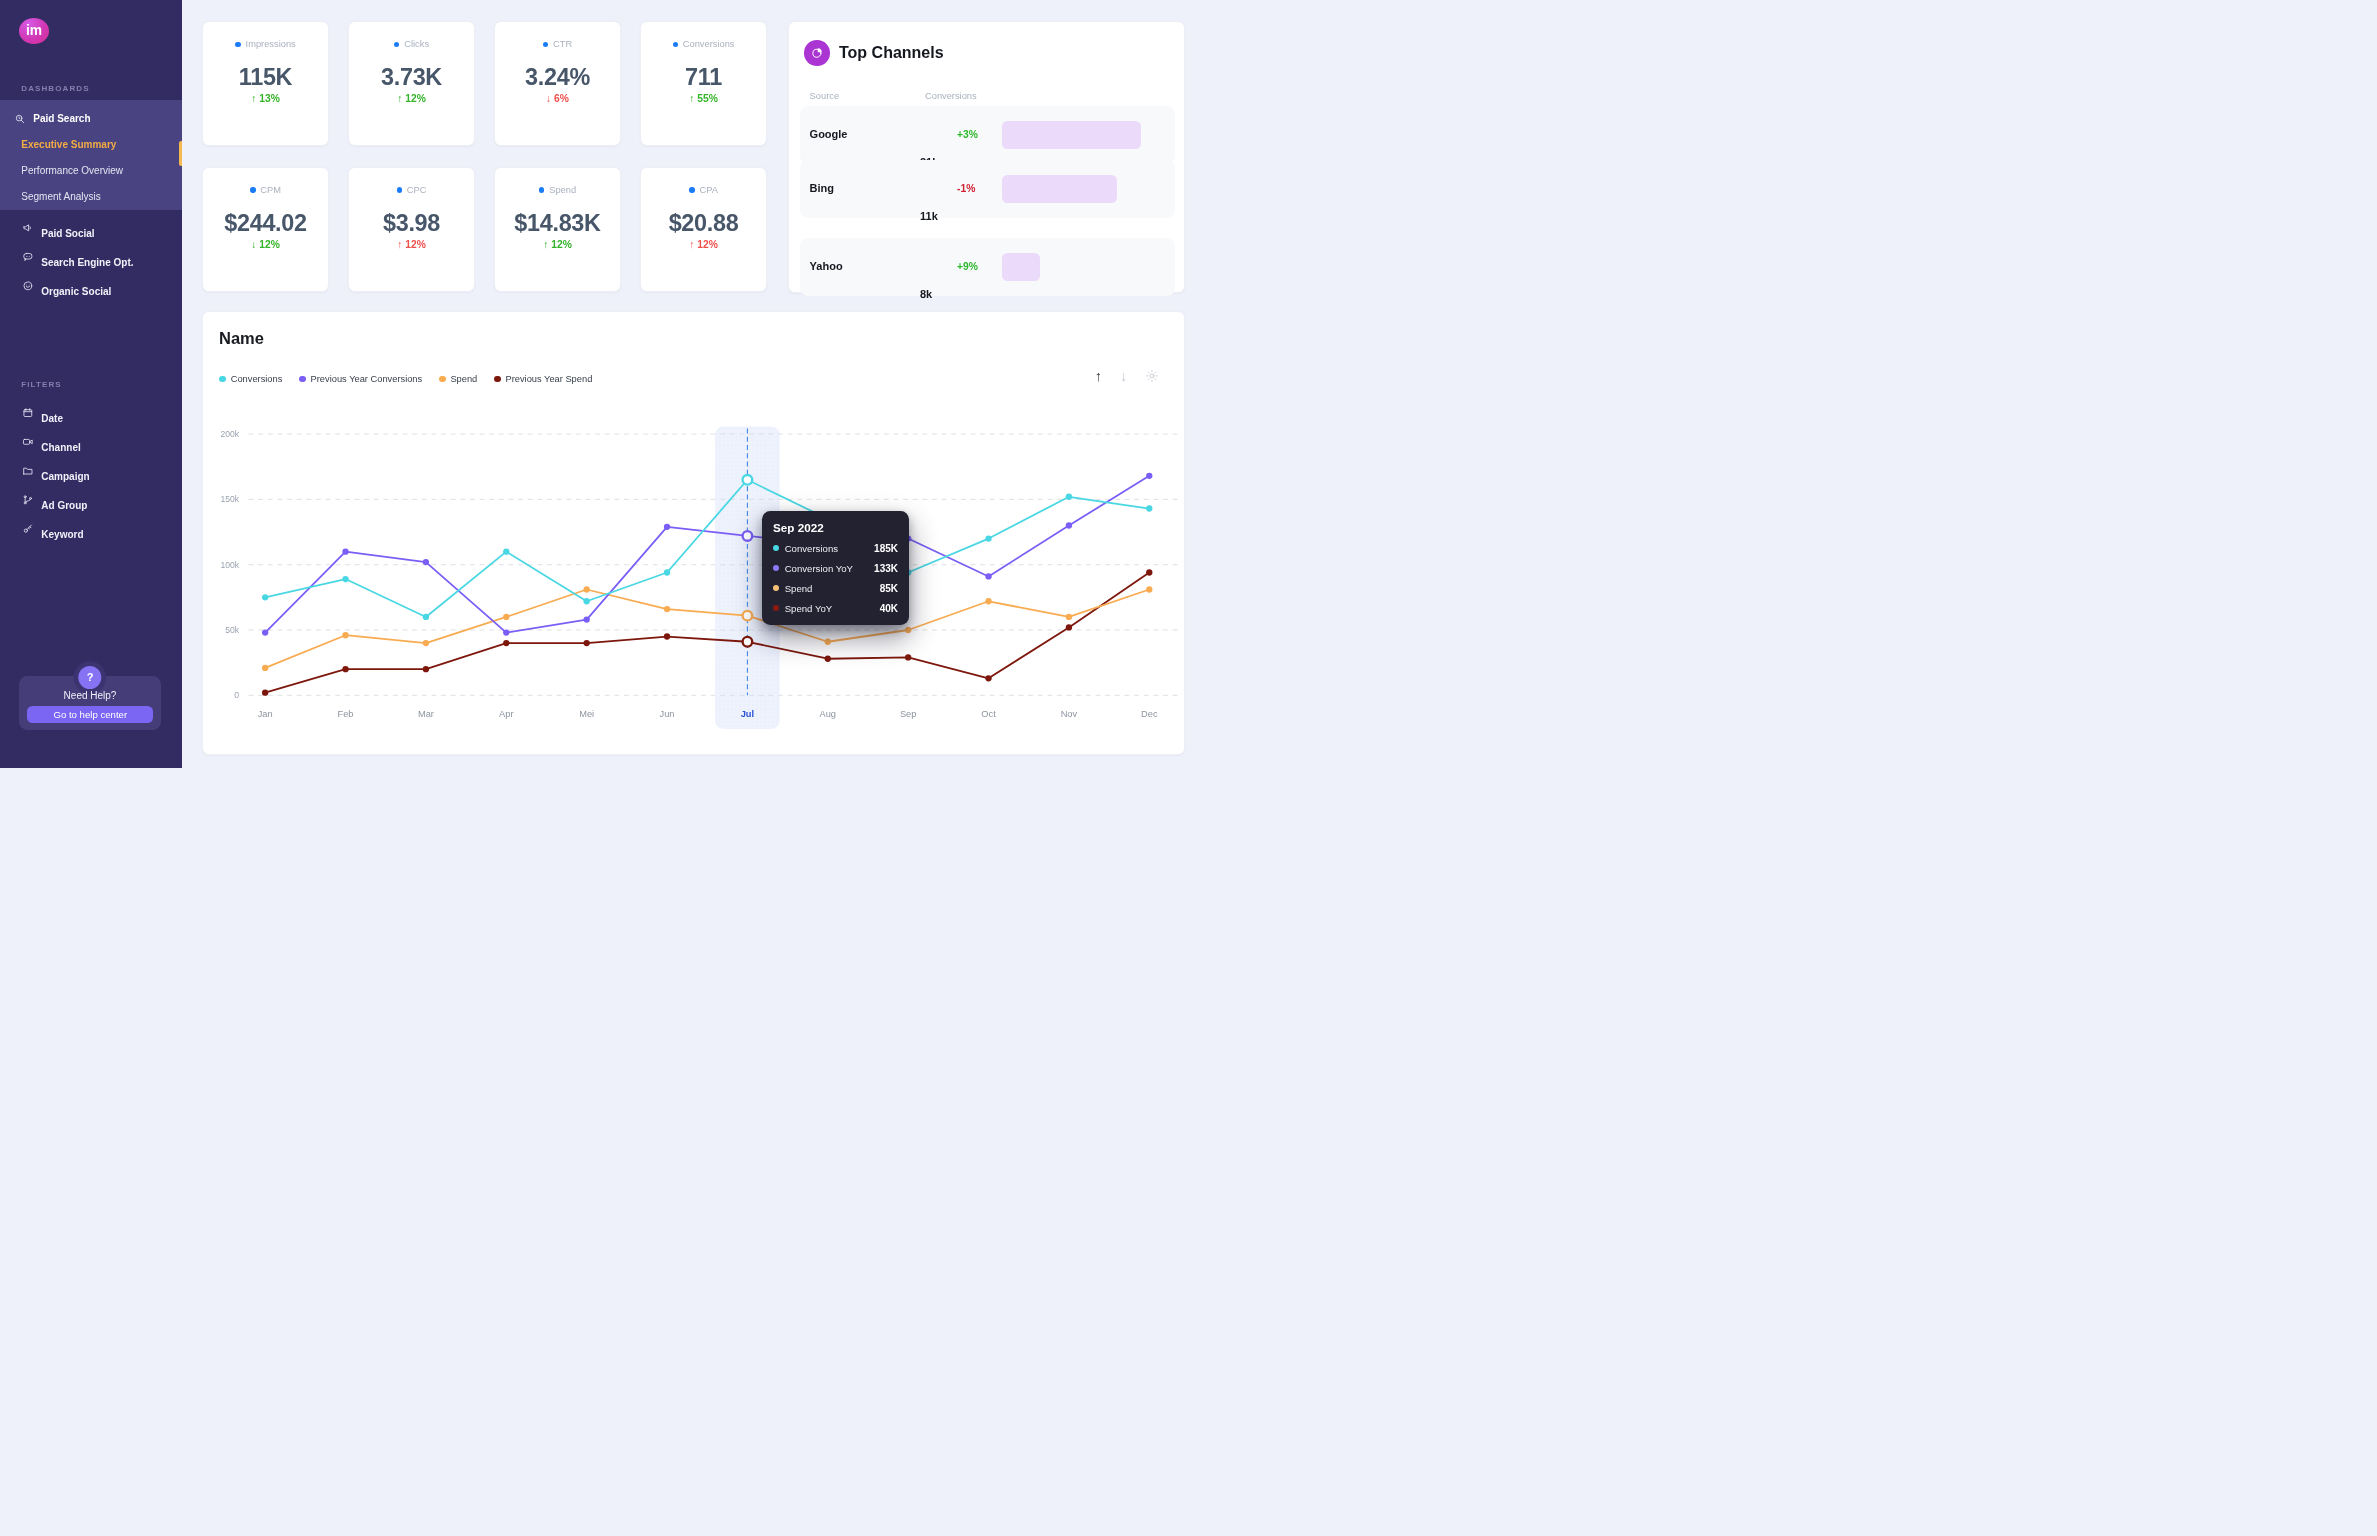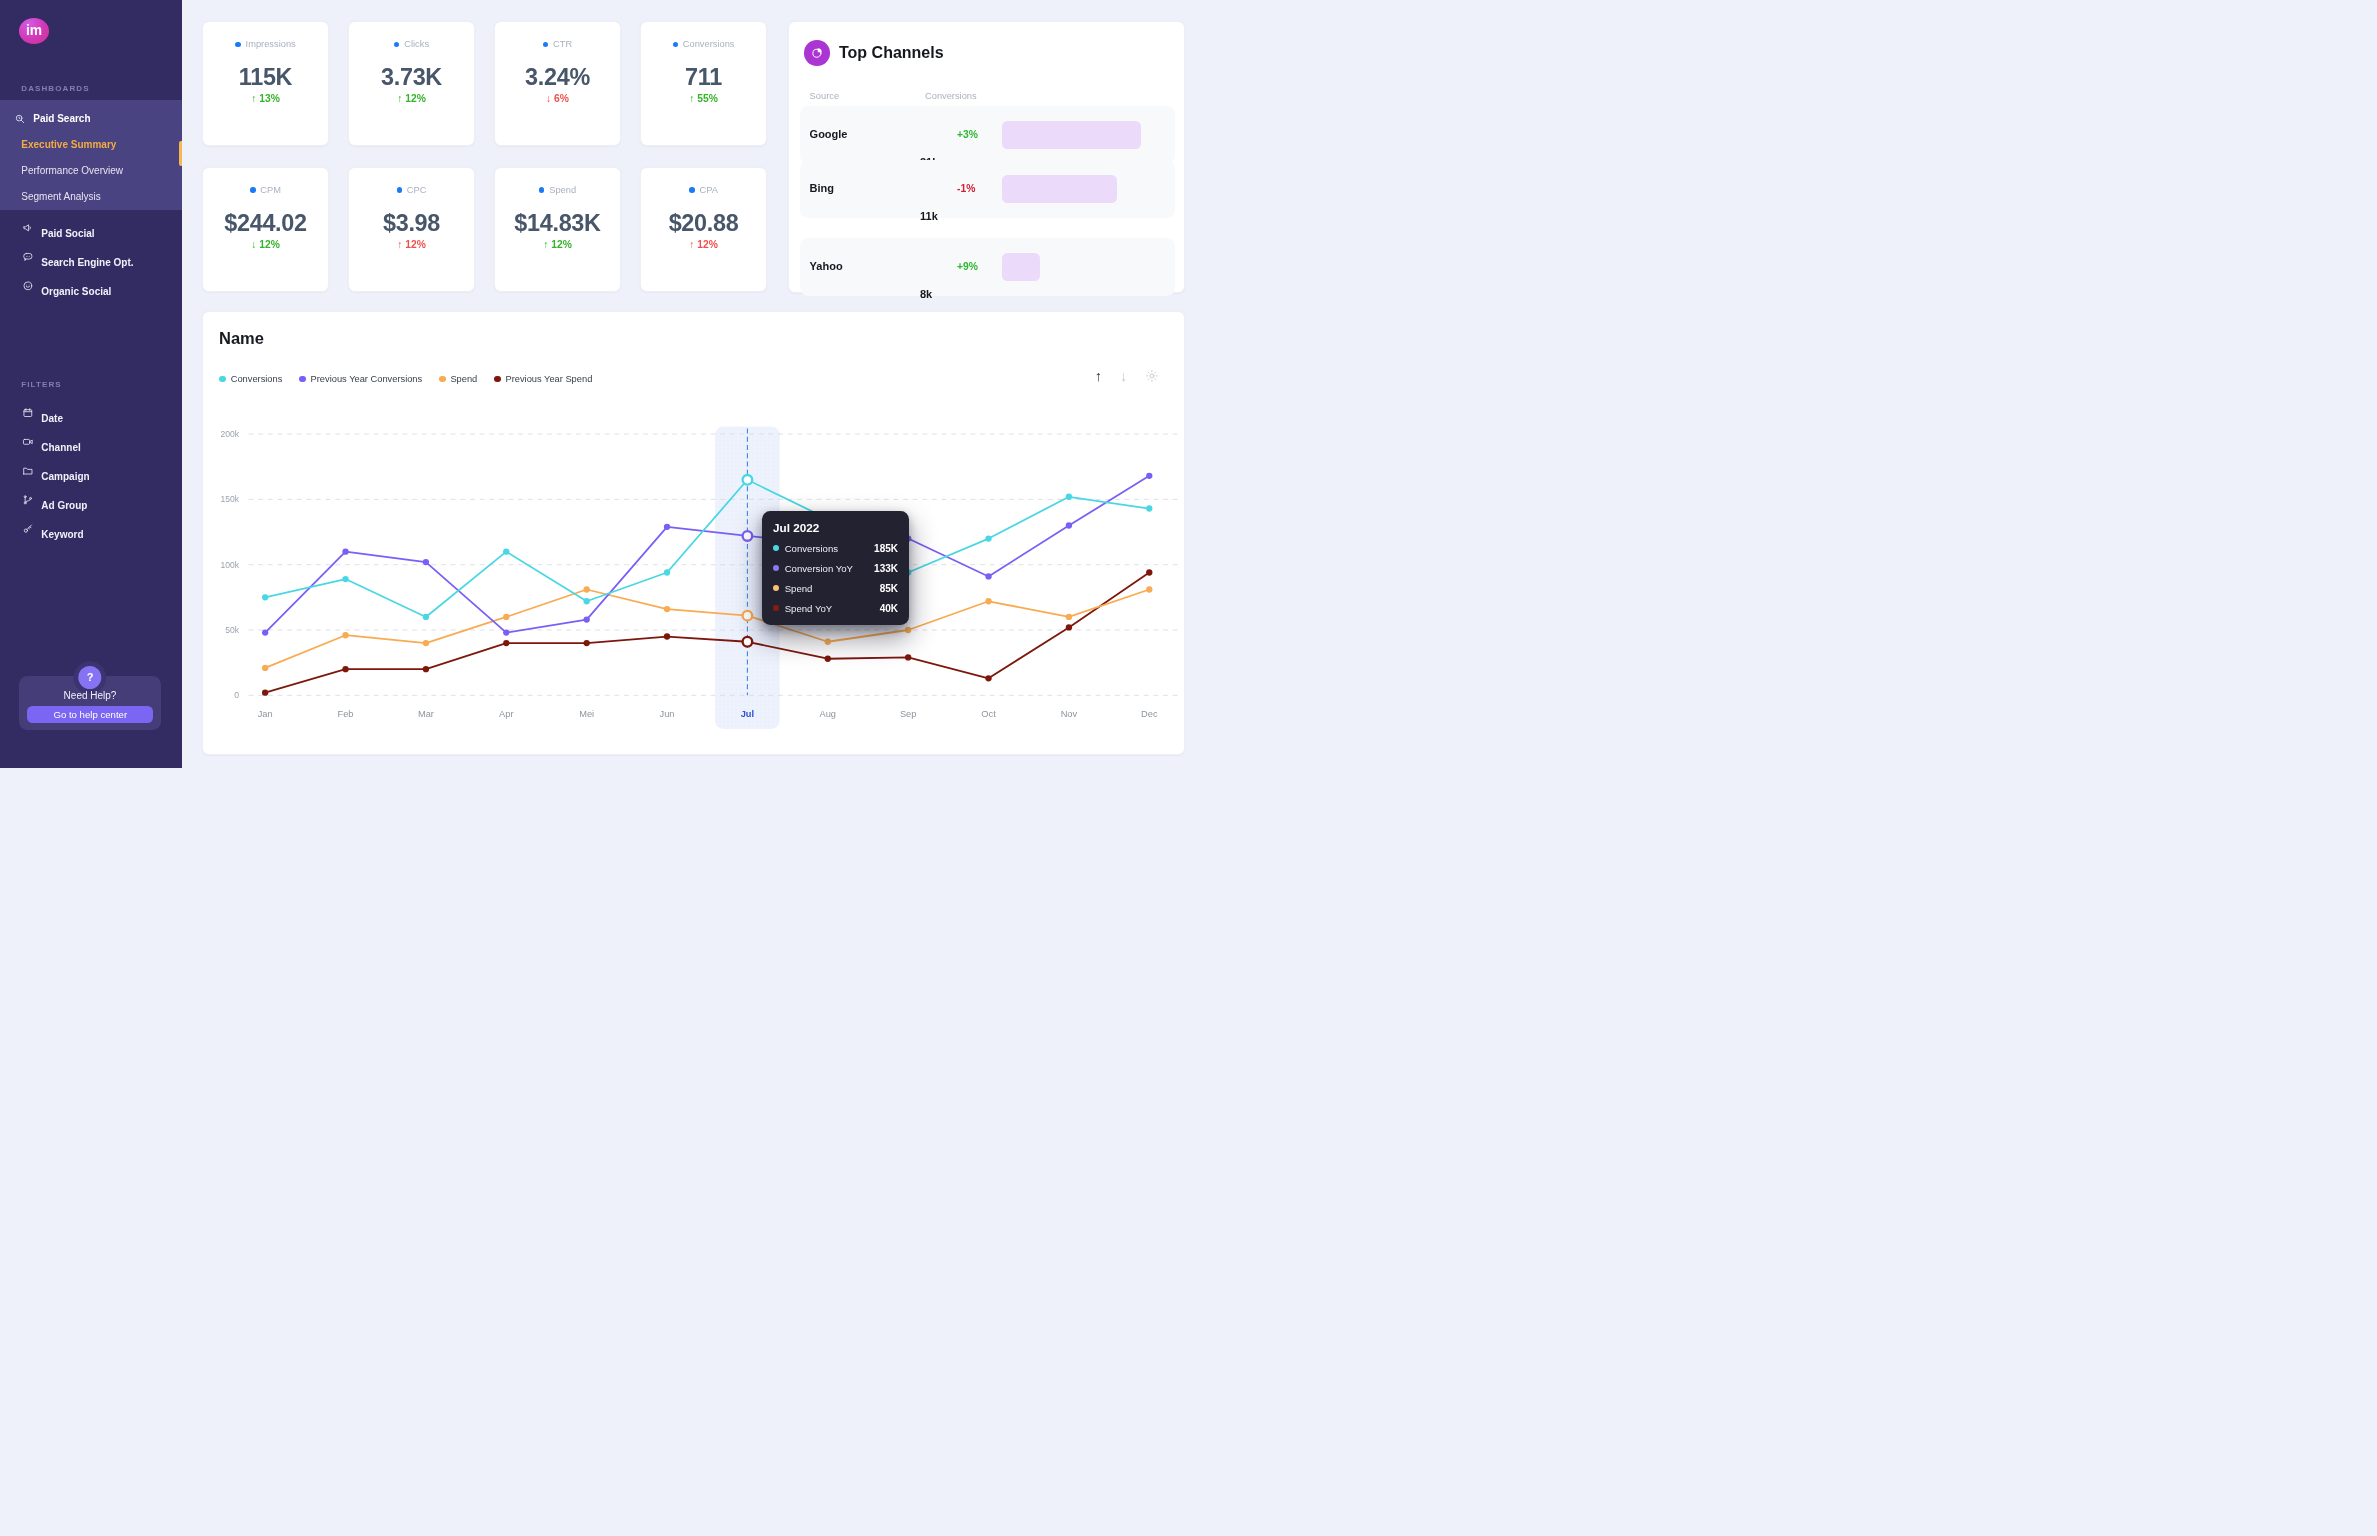--- a/index.html
+++ b/index.html
@@ -398,21 +398,21 @@
         <text x="557.6363636363636" y="462" text-anchor="middle" font-size="13.5" fill="#8d949f">Mei</text>
         <text x="674.5454545454545" y="462" text-anchor="middle" font-size="13.5" fill="#8d949f">Jun</text>
         <text x="791.4545454545455" y="462" text-anchor="middle" font-size="13.5" fill="#2b4fd7" font-weight="bold">Jul</text>
         <text x="908.3636363636364" y="462" text-anchor="middle" font-size="13.5" fill="#8d949f">Aug</text>
         <text x="1025.2727272727273" y="462" text-anchor="middle" font-size="13.5" fill="#8d949f">Sep</text>
         <text x="1142.1818181818182" y="462" text-anchor="middle" font-size="13.5" fill="#8d949f">Oct</text>
         <text x="1259.090909090909" y="462" text-anchor="middle" font-size="13.5" fill="#8d949f">Nov</text>
         <text x="1376" y="462" text-anchor="middle" font-size="13.5" fill="#8d949f">Dec</text>
       </svg>
     <div class="tooltip">
-      <div class="tt-title">Jul 2022</div>
+      <div class="tt-title">Sep 2022</div>
       <div id="tt-rows">
           <div class="tt-row">
             <span class="tt-dot" style="background:#49d7e3"></span>
             <span class="tt-label">Conversions</span>
             <span class="tt-value">185K</span>
           </div>
           <div class="tt-row">
             <span class="tt-dot" style="background:#8a79f7"></span>
             <span class="tt-label">Conversion YoY</span>
             <span class="tt-value">133K</span>

